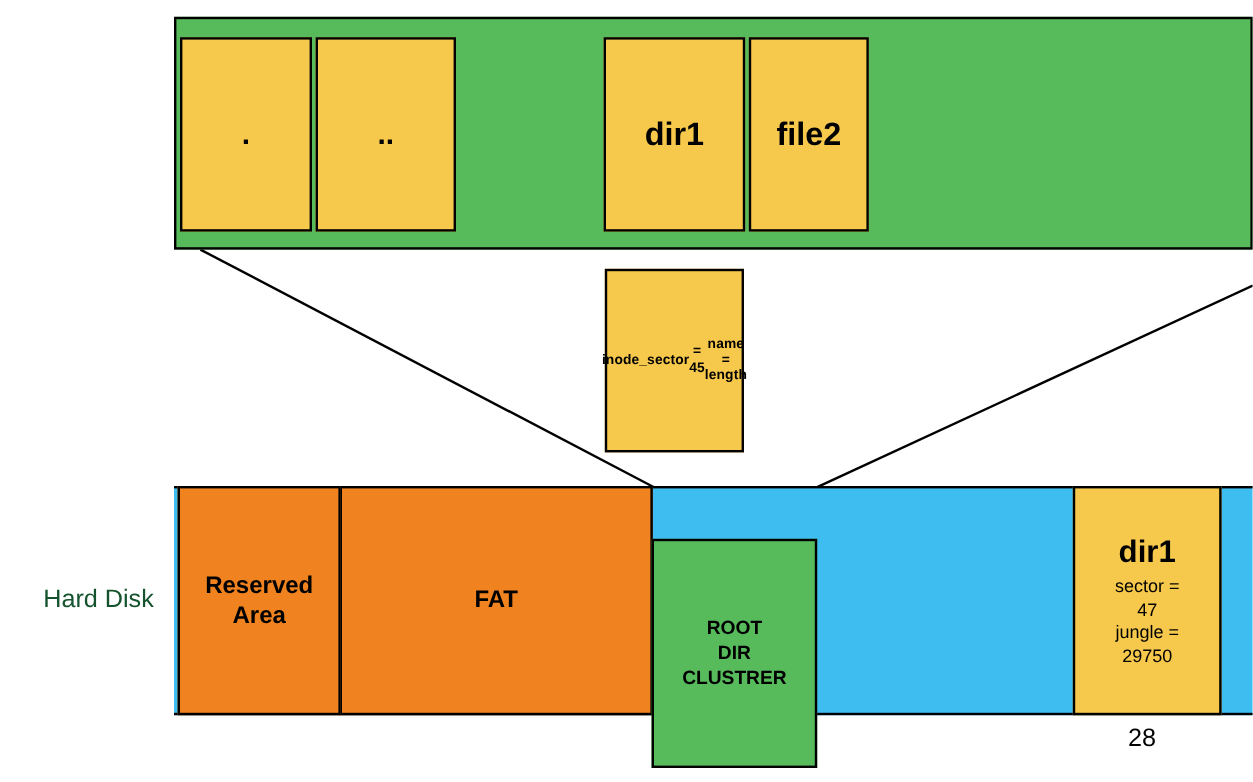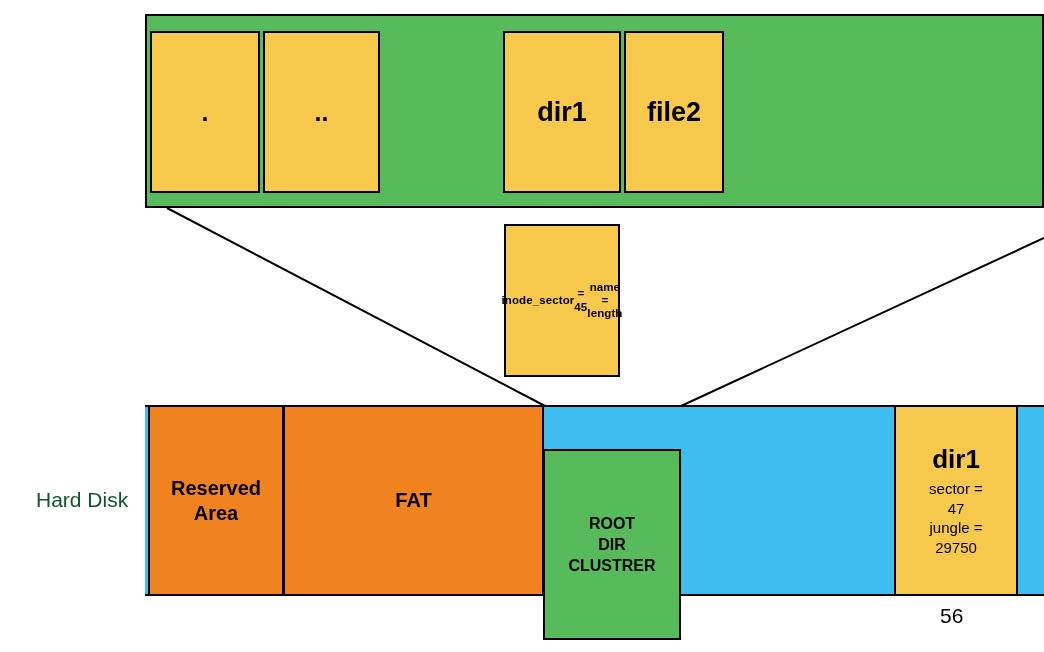--- a/index.html
+++ b/index.html
@@ -224,15 +224,15 @@
   <div id="dir1-detail">
     <span class="title">dir1</span>
     <span class="meta">sector =</span>
     <span class="meta">47</span>
     <span class="meta">jungle =</span>
     <span class="meta">29750</span>
   </div>
 
   <div id="hard-disk-label">Hard Disk</div>
 
-  <div id="sector-number-label">56</div>
+  <div id="sector-number-label">28</div>
 
 </div>
 
 </body></html>

